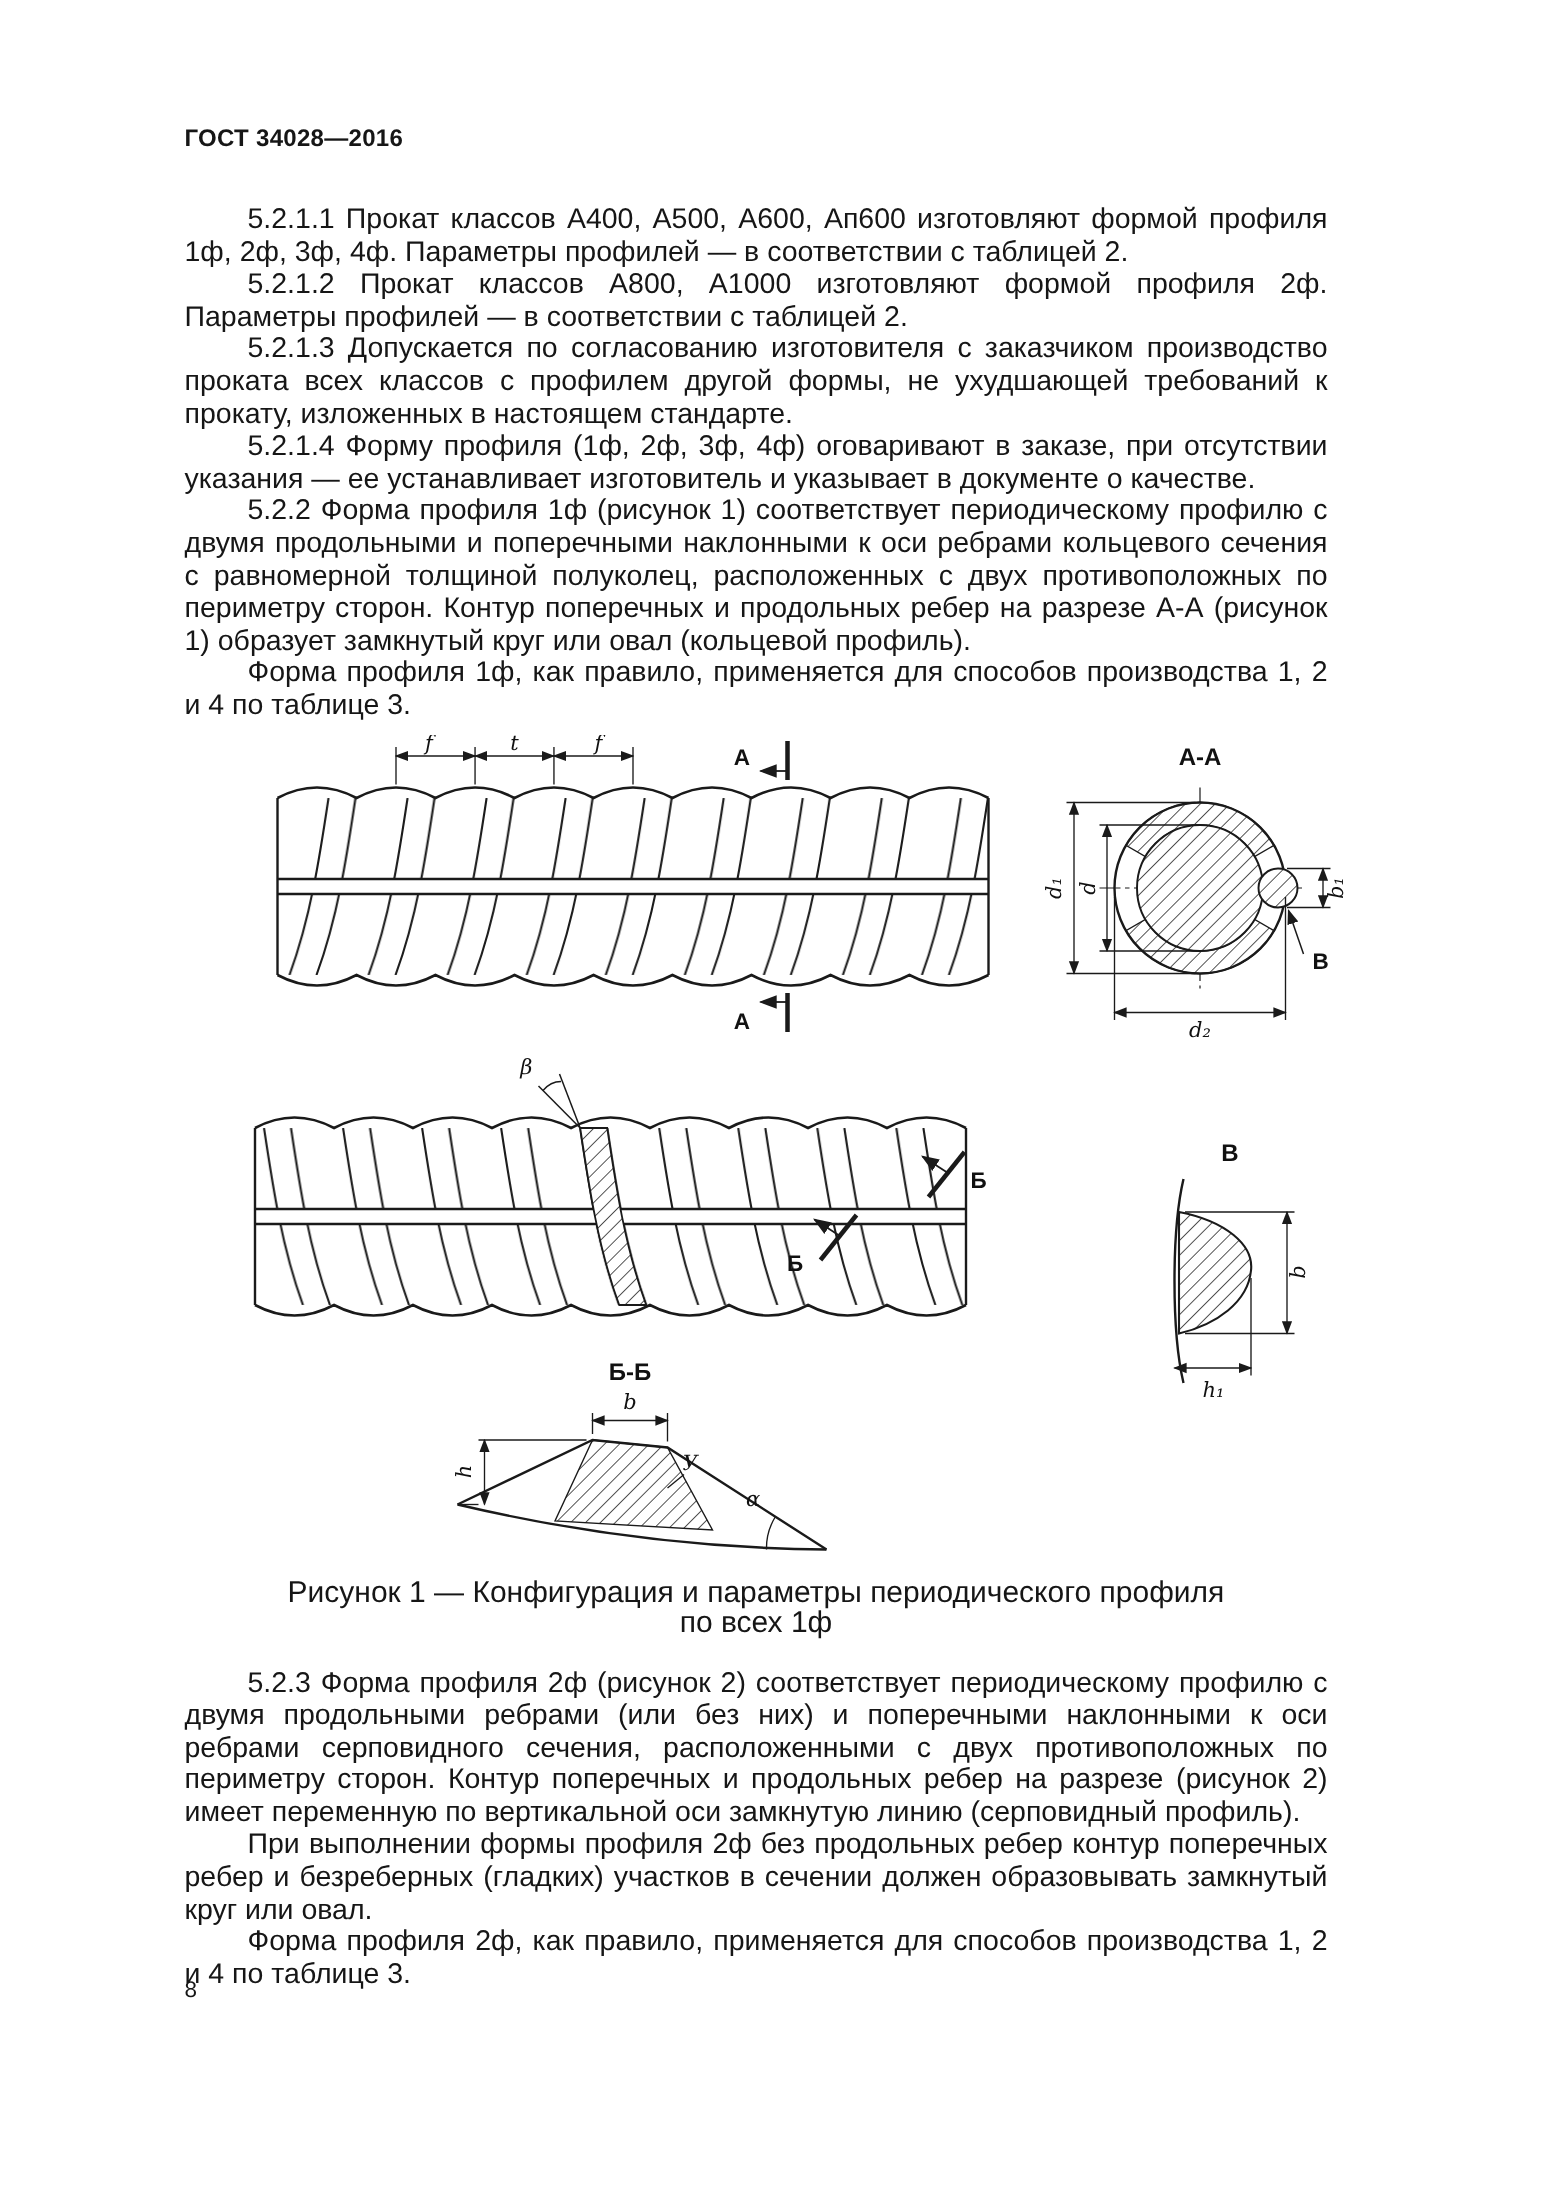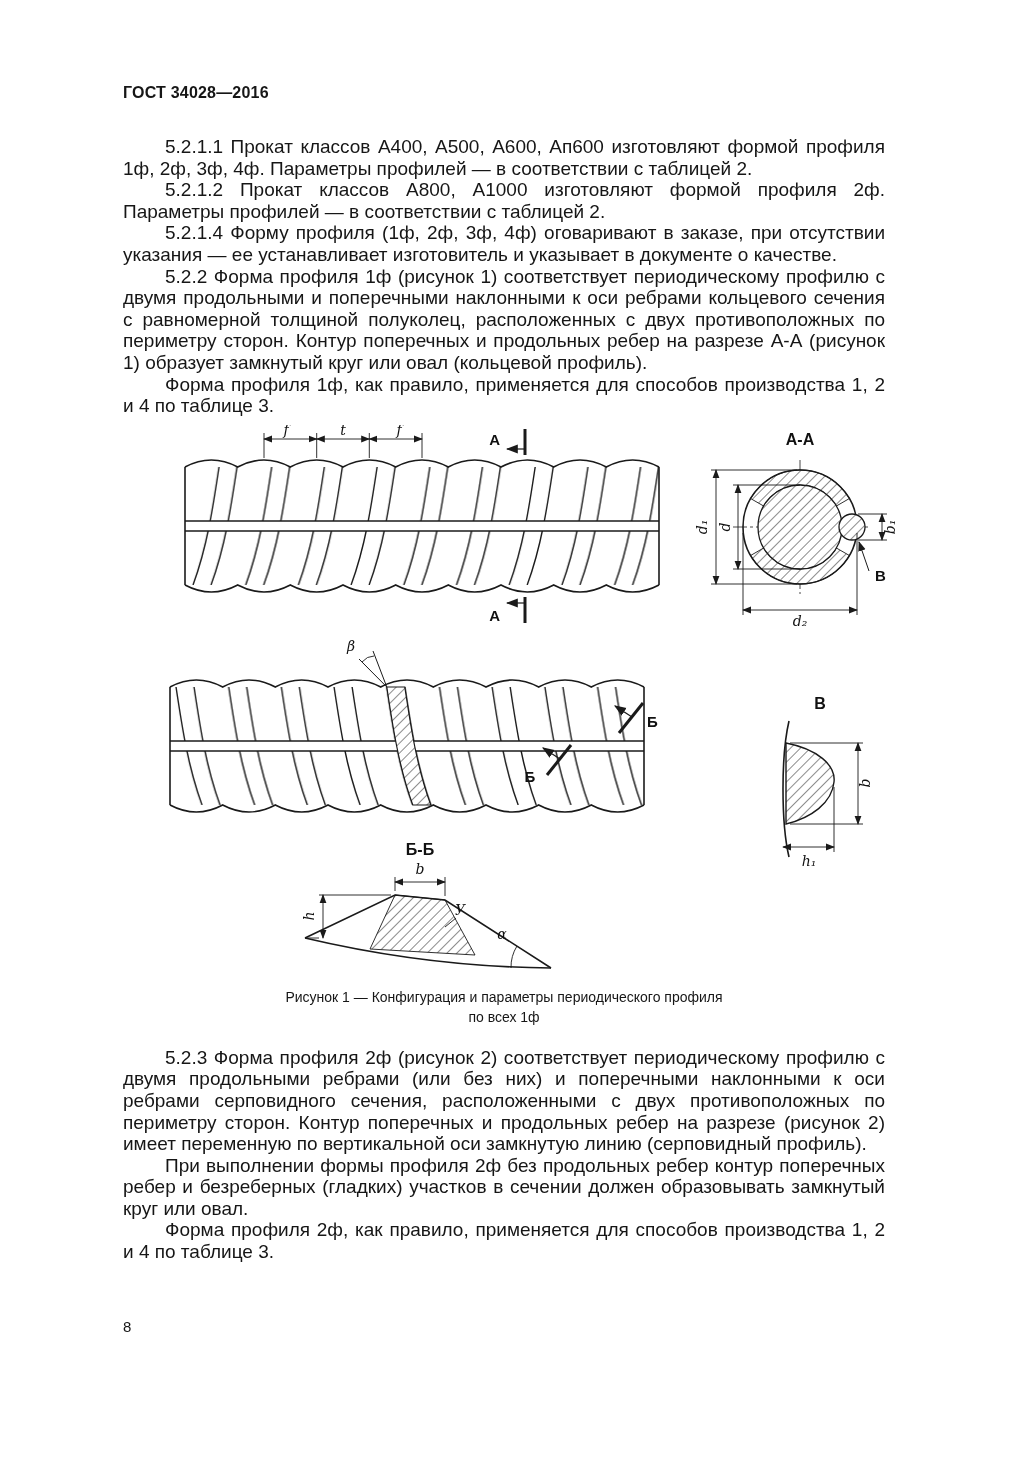--- a/index.html
+++ b/index.html
@@ -12,39 +12,40 @@
     overflow:hidden;
   }
   .page { width:955px; height:1461px; padding:84px 70px 0 123px; position:relative; background:#fff; }
   .doc-number { font-weight:bold; font-size:16px; letter-spacing:0.2px; margin-bottom:34px; }
   .body-text p {
     font-size:19px; line-height:21.6px;
     text-align:justify; text-indent:42px;
   }
   figure { margin:8px 0 20px 0; }
   svg.fig { display:block; }
-  figcaption { text-align:center; font-size:14px; line-height:20px; margin-top:2px; }
+  figcaption { text-align:center; font-size:20px; line-height:20px; margin-top:2px; }
   .pagenum { position:absolute; left:123px; top:1318px; font-size:15px; }
 
   
   .ttl { font-family:"Liberation Sans",sans-serif; font-weight:bold; font-size:16px; fill:#111; }
   .lbl { font-family:"Liberation Sans",sans-serif; font-weight:bold; font-size:15px; fill:#111; }
   .dim { font-family:"DejaVu Serif",serif; font-style:italic; font-size:14px; fill:#111; }
   .ln  { stroke:#1a1a1a; fill:none; }
 </style>
 </head>
 <body>
 
 <div class="page">
 
   <div class="doc-number">ГОСТ 34028—2016</div>
 
   <div class="body-text">
     <p>5.2.1.1 Прокат классов А400, А500, А600, Ап600 изготовляют формой профиля 1ф, 2ф, 3ф, 4ф. Параметры профилей — в соответствии с таблицей 2.</p>
     <p>5.2.1.2 Прокат классов А800, А1000 изготовляют формой профиля 2ф. Параметры профилей — в соответствии с таблицей 2.</p>
+    <p>5.2.1.3 Допускается по согласованию изготовителя с заказчиком производство проката всех классов с профилем другой формы, не ухудшающей требований к прокату, изложенных в настоящем стандарте.</p>
     <p>5.2.1.4 Форму профиля (1ф, 2ф, 3ф, 4ф) оговаривают в заказе, при отсутствии указания — ее устанавливает изготовитель и указывает в документе о качестве.</p>
     <p>5.2.2 Форма профиля 1ф (рисунок 1) соответствует периодическому профилю с двумя продольными и поперечными наклонными к оси ребрами кольцевого сечения с равномерной толщиной полуколец, расположенных с двух противоположных по периметру сторон. Контур поперечных и продольных ребер на разрезе А-А (рисунок 1) образует замкнутый круг или овал (кольцевой профиль).</p>
     <p>Форма профиля 1ф, как правило, применяется для способов производства 1, 2 и 4 по таблице 3.</p>
   </div>
 
   <figure>
     <svg class="fig" width="840" height="560" viewBox="0 0 840 560">
       <defs>
         <pattern id="hatch" width="7" height="7" patternTransform="rotate(45)" patternUnits="userSpaceOnUse">
           <rect width="7" height="7" fill="#ffffff"></rect>

